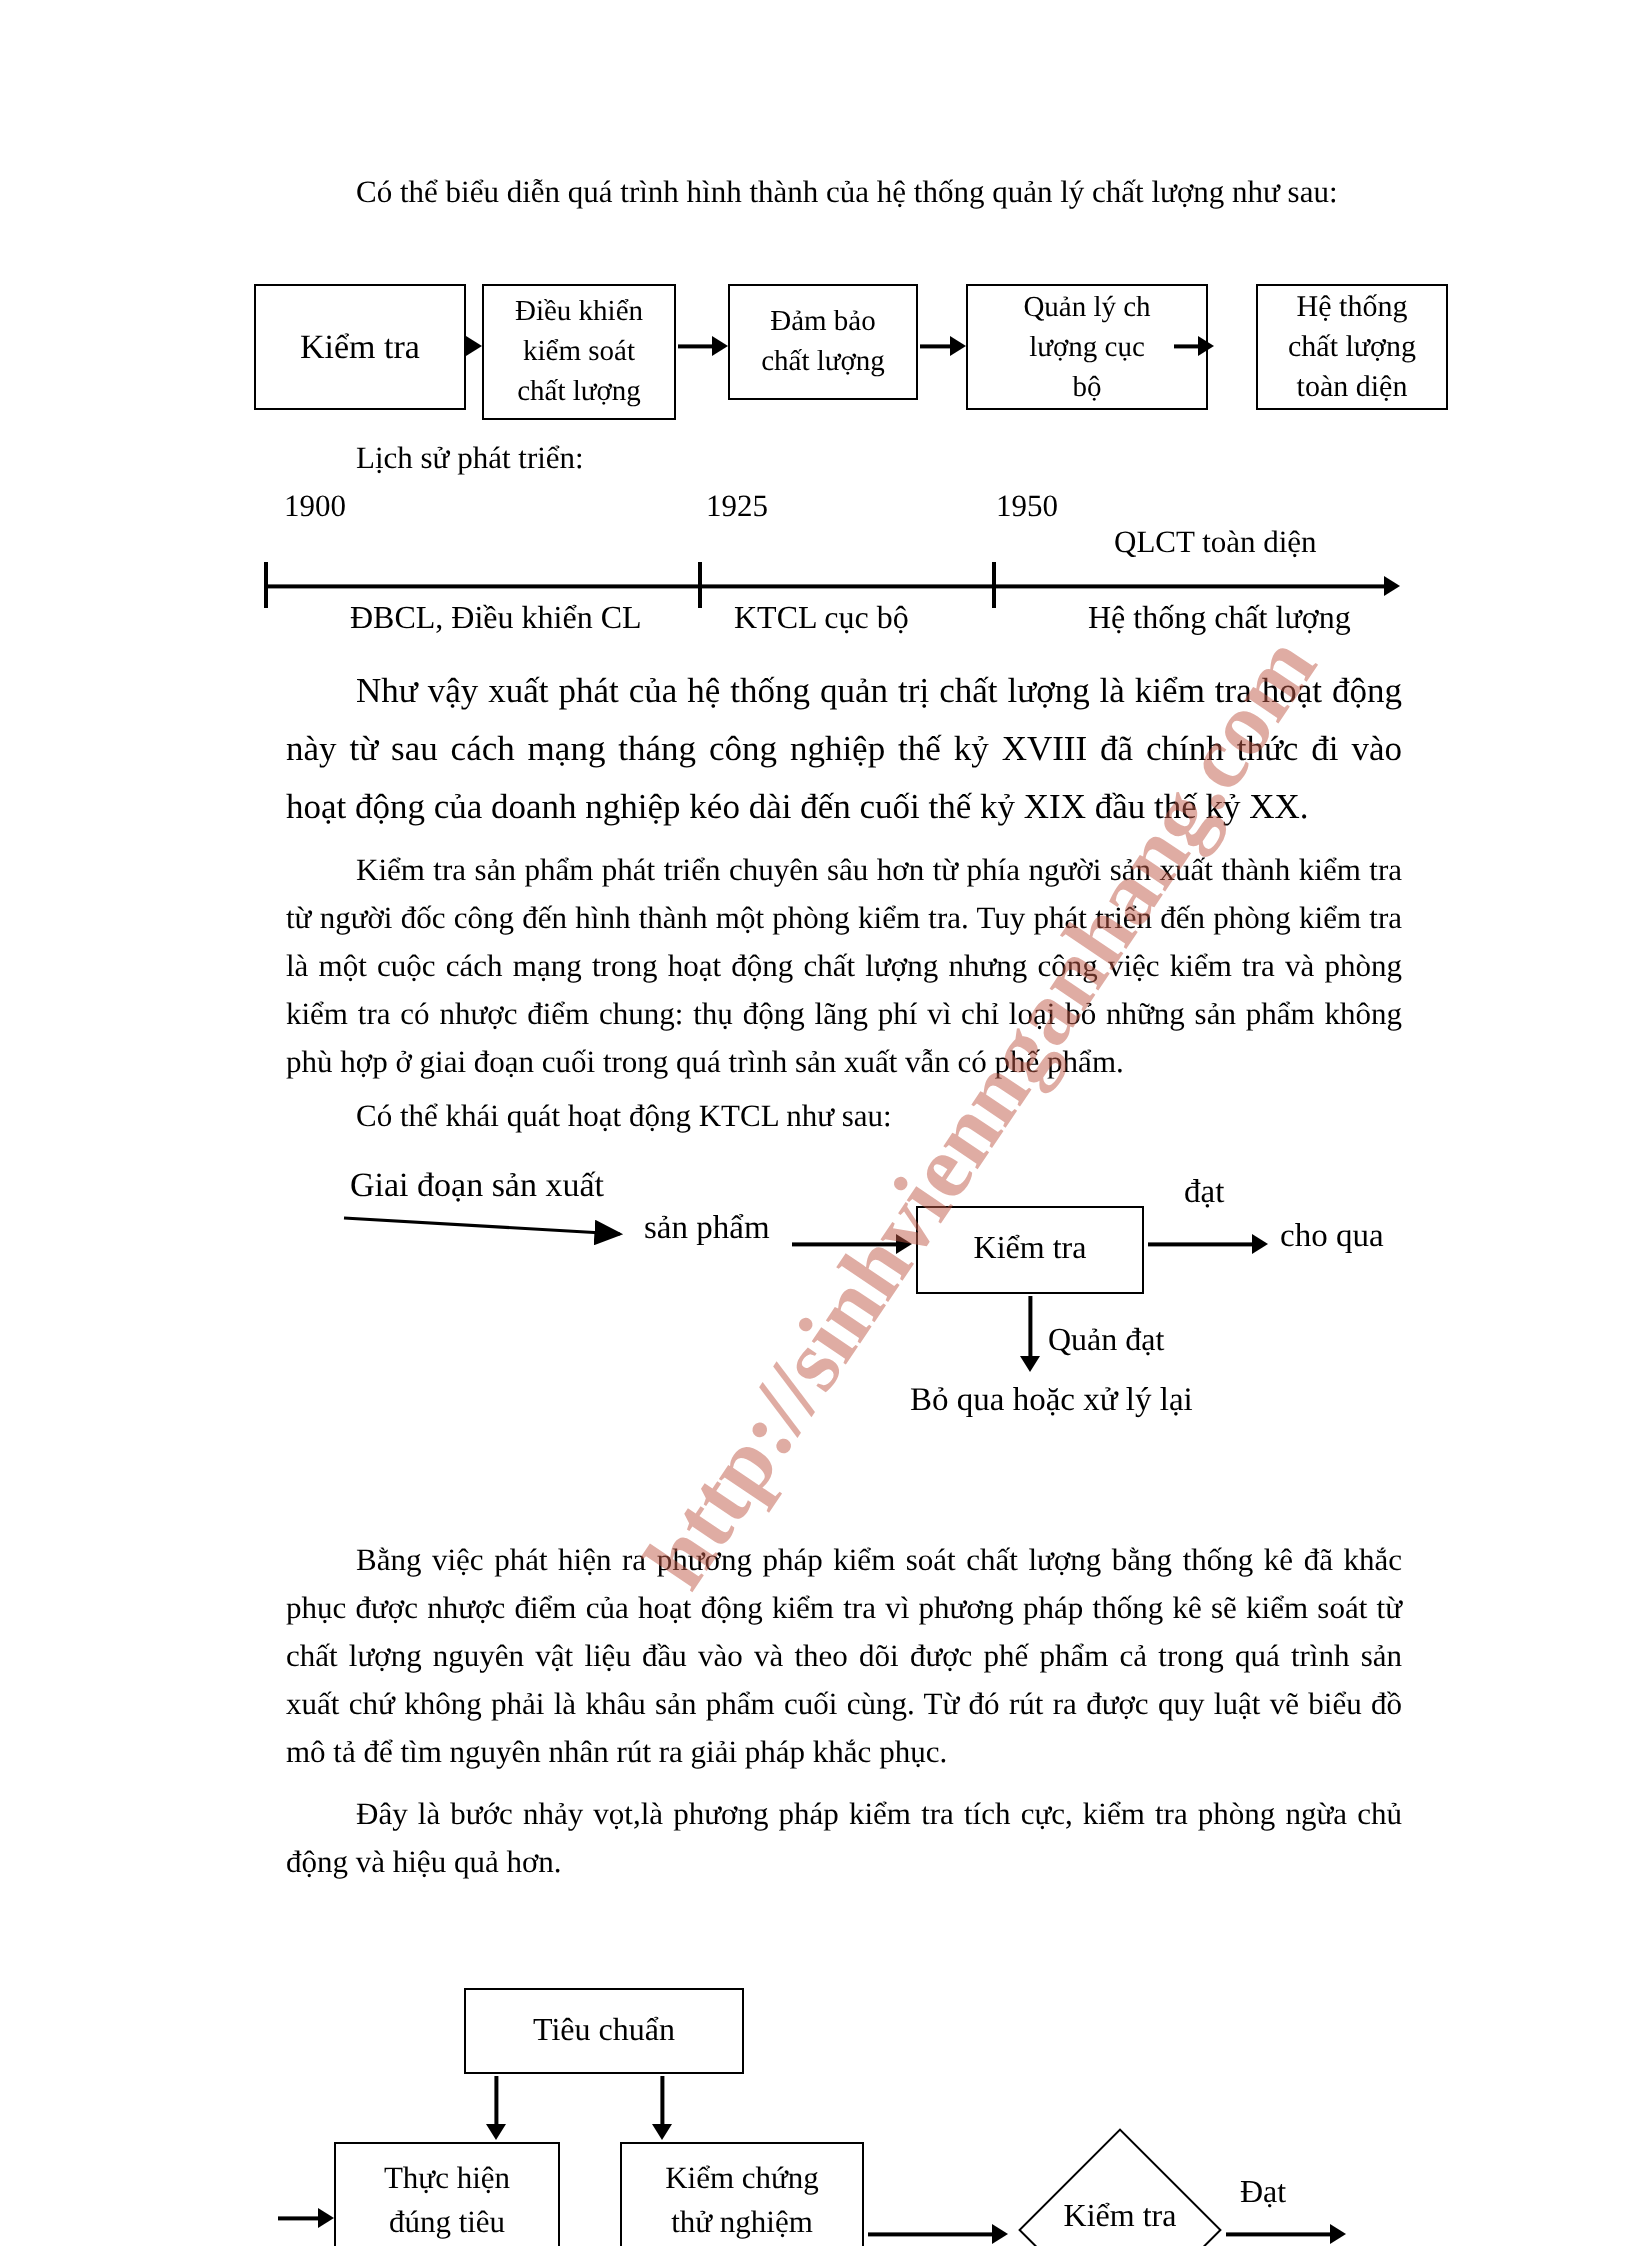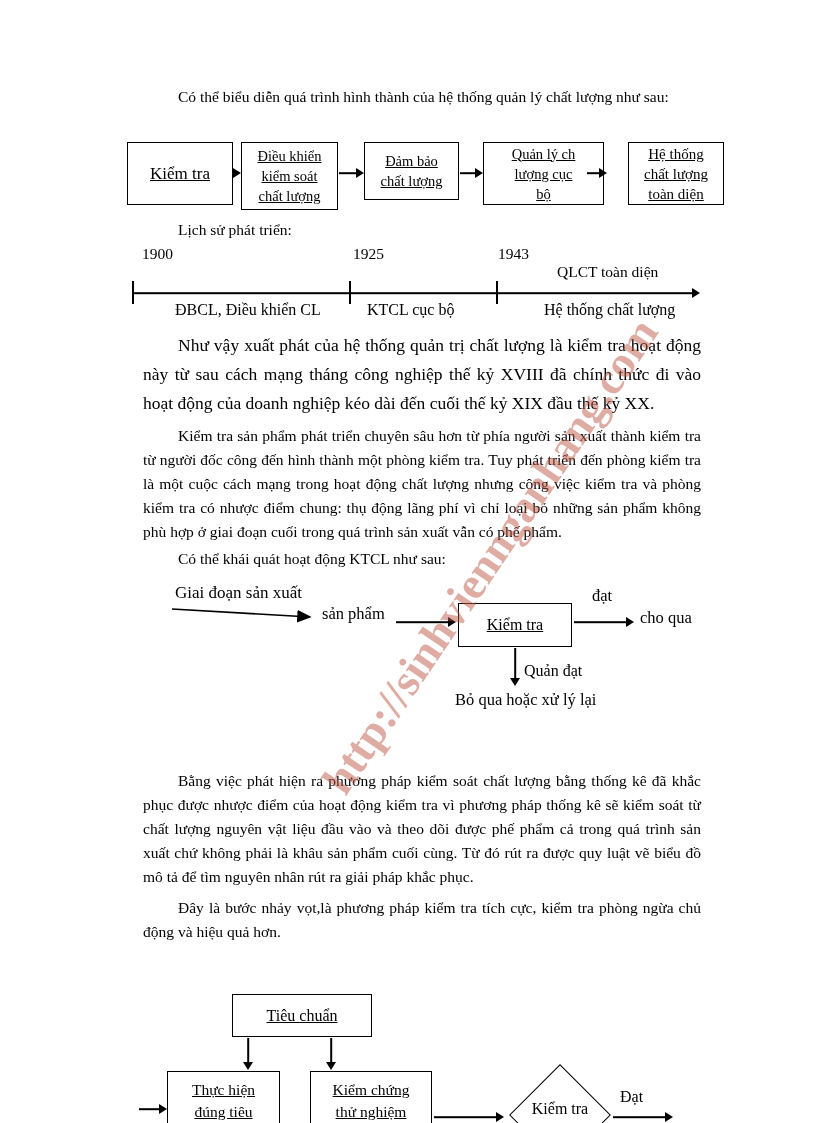--- a/index.html
+++ b/index.html
@@ -19,21 +19,20 @@
     font-size: 15.5px; line-height: 24px;
   }
   .box {
     position: absolute;
     border: 1.6px solid #000;
     background: #fff;
     display: flex; align-items: center; justify-content: center;
     text-align: center;
     white-space: pre-line;
     line-height: 20px;
-    text-decoration: underline;
   }
   .box.topalign { align-items: flex-start; padding-top: 7px; line-height: 21.5px; }
   
   .harrow { position: absolute; height: 12px; }
   .harrow::before { content:""; position:absolute; left:0; right:7px; top:50%; height:1.6px; transform:translateY(-50%); background:#000; }
   .harrow::after  { content:""; position:absolute; right:0; top:50%; transform:translateY(-50%);
                     border-left:8px solid #000; border-top:5px solid transparent; border-bottom:5px solid transparent; }
   
   .varrow { position: absolute; width: 12px; }
   .varrow::before { content:""; position:absolute; top:0; bottom:7px; left:50%; width:1.6px; transform:translateX(-50%); background:#000; }
@@ -81,21 +80,21 @@
     <div class="box" style="left:628px;top:142px;width:96px;height:63px;font-size:15px">Hệ thống
 chất lượng
 toàn diện</div>
   </div>
 
   <div class="lbl" style="left:178px;top:221px;font-size:15.5px">Lịch sử phát triển:</div>
 
   <div>
     <div class="lbl" style="left:142px;top:245px;font-size:15.5px">1900</div>
     <div class="lbl" style="left:353px;top:245px;font-size:15.5px">1925</div>
-    <div class="lbl" style="left:498px;top:245px;font-size:15.5px">1943</div>
+    <div class="lbl" style="left:498px;top:245px;font-size:15.5px">1950</div>
     <div class="lbl" style="left:557px;top:263px;font-size:15.5px">QLCT toàn diện</div>
 
     <div class="harrow" style="left:133px;top:287px;width:567px"></div>
     <div class="tick" style="left:132px;top:281px"></div>
     <div class="tick" style="left:349px;top:281px"></div>
     <div class="tick" style="left:496px;top:281px"></div>
 
     <div class="lbl" style="left:175px;top:301px;font-size:16px">ĐBCL, Điều khiển CL</div>
     <div class="lbl" style="left:367px;top:301px;font-size:16px">KTCL cục bộ</div>
     <div class="lbl" style="left:544px;top:301px;font-size:16px">Hệ thống chất lượng</div>

